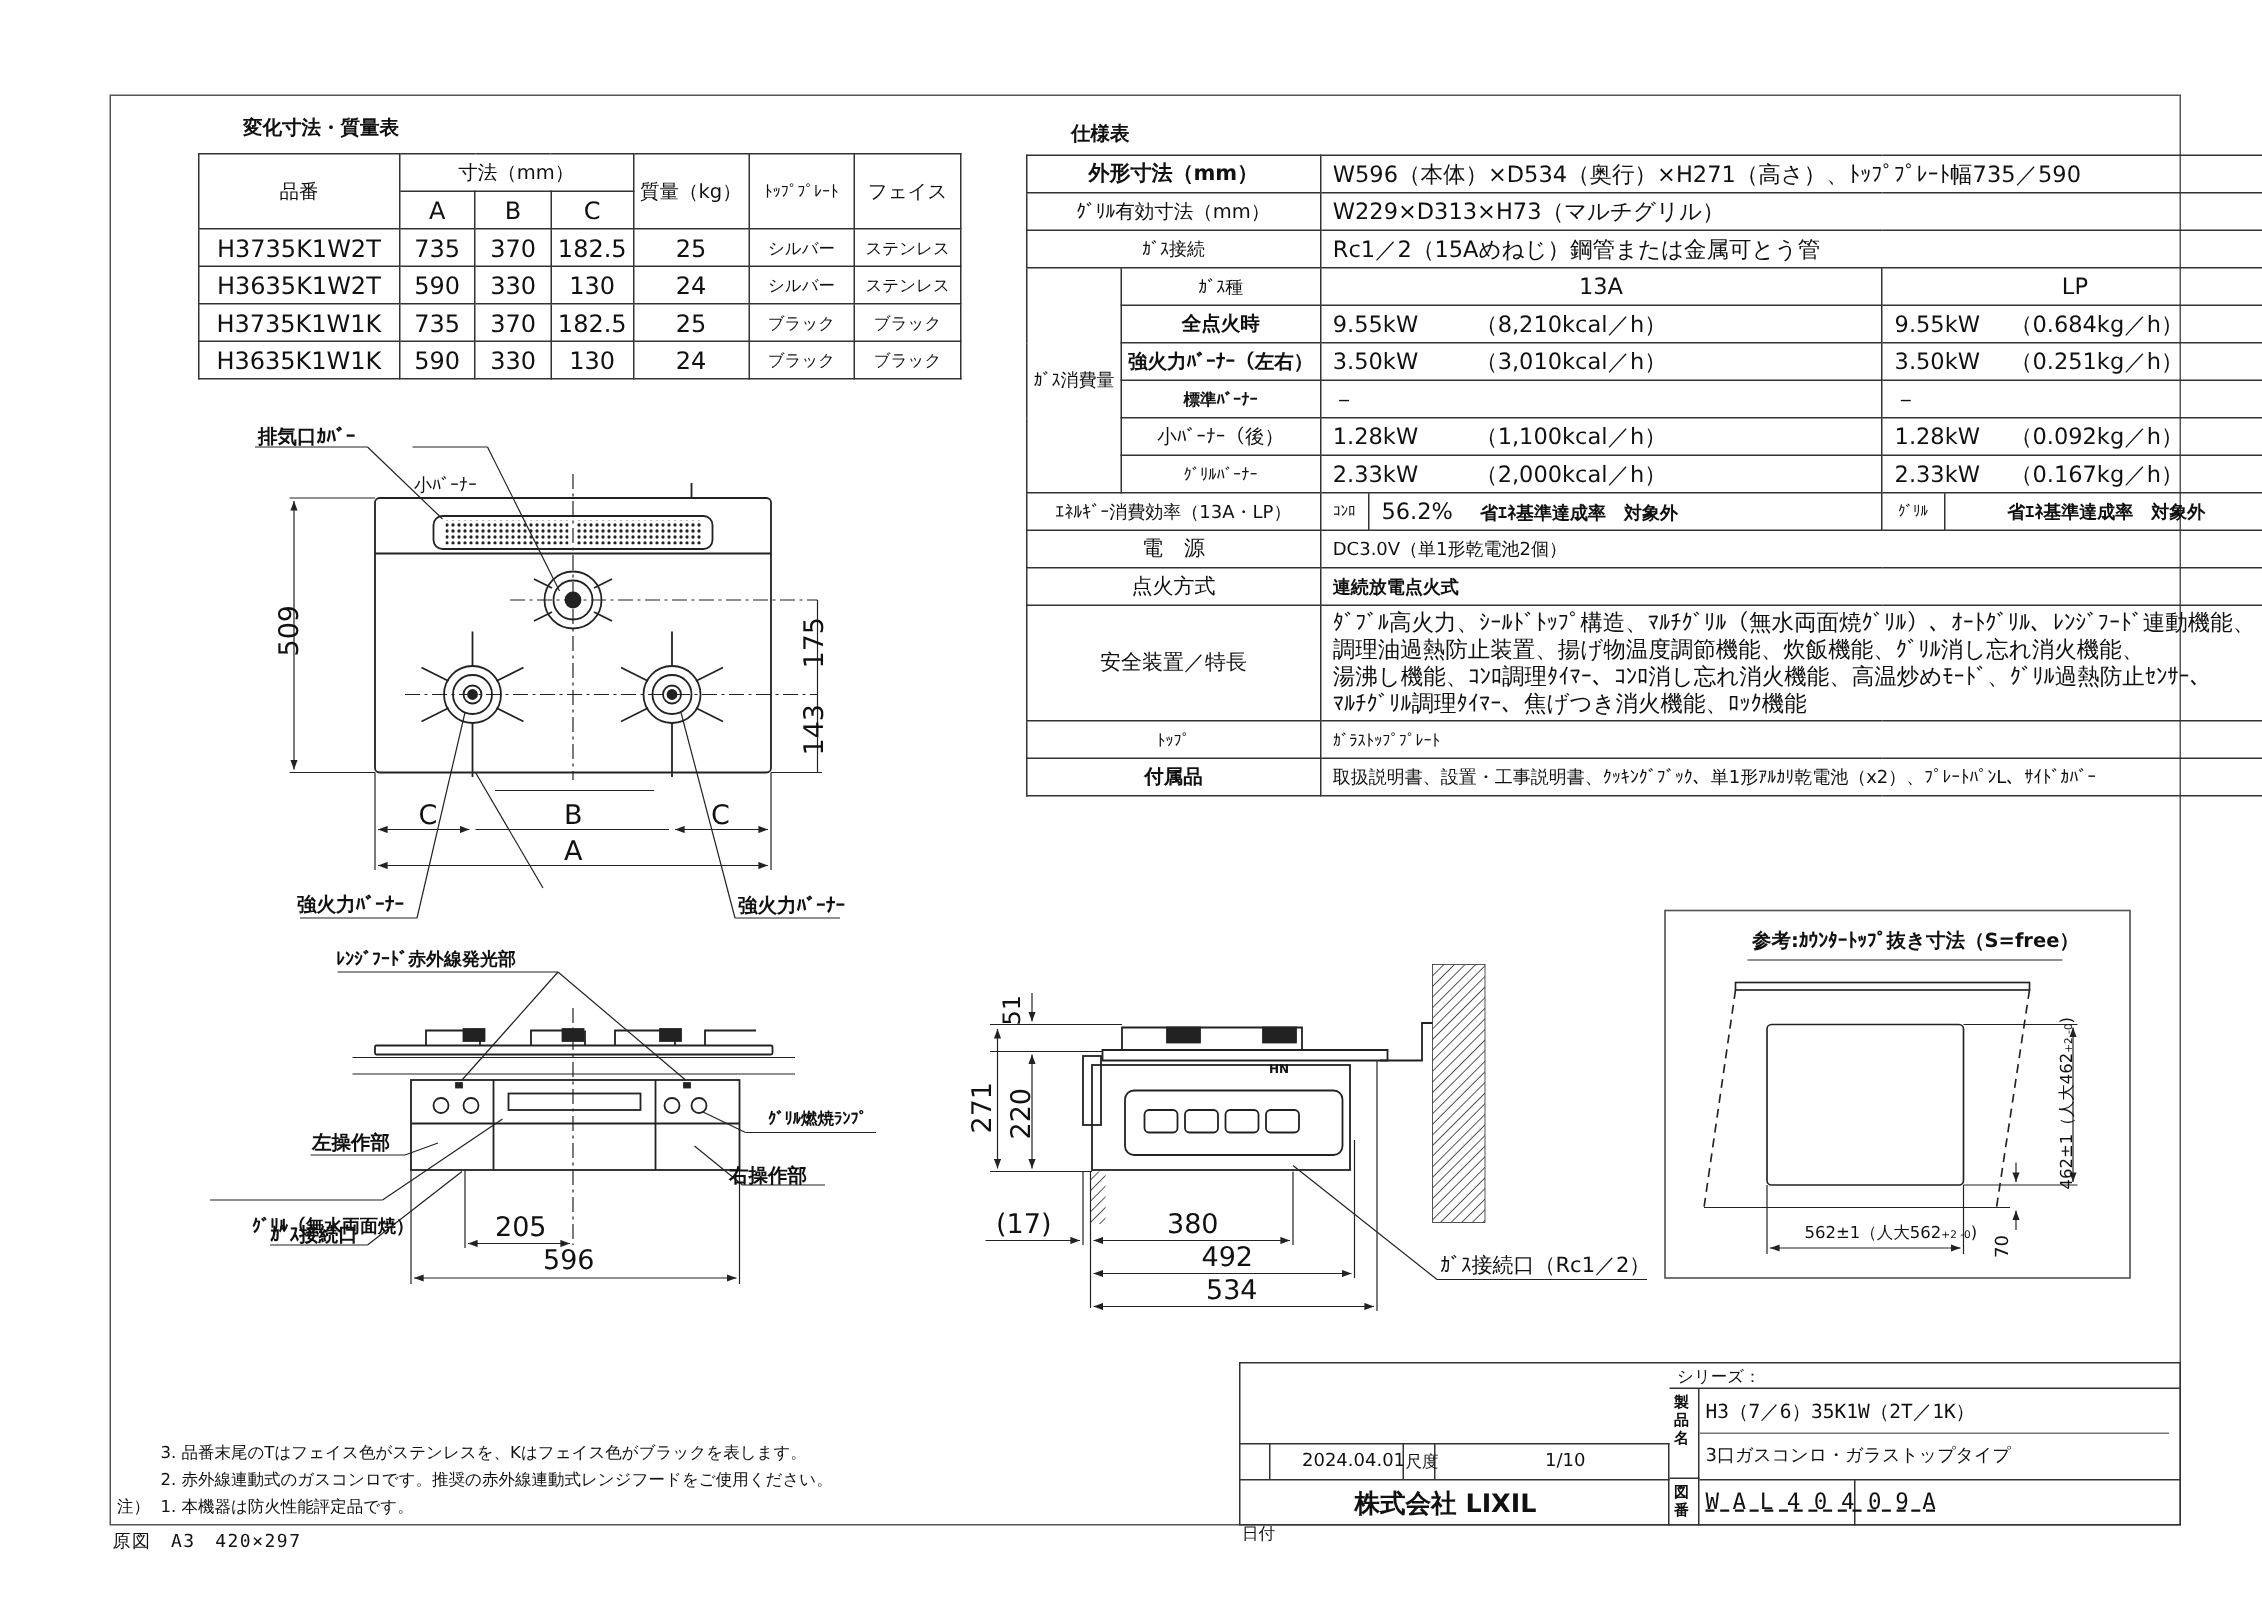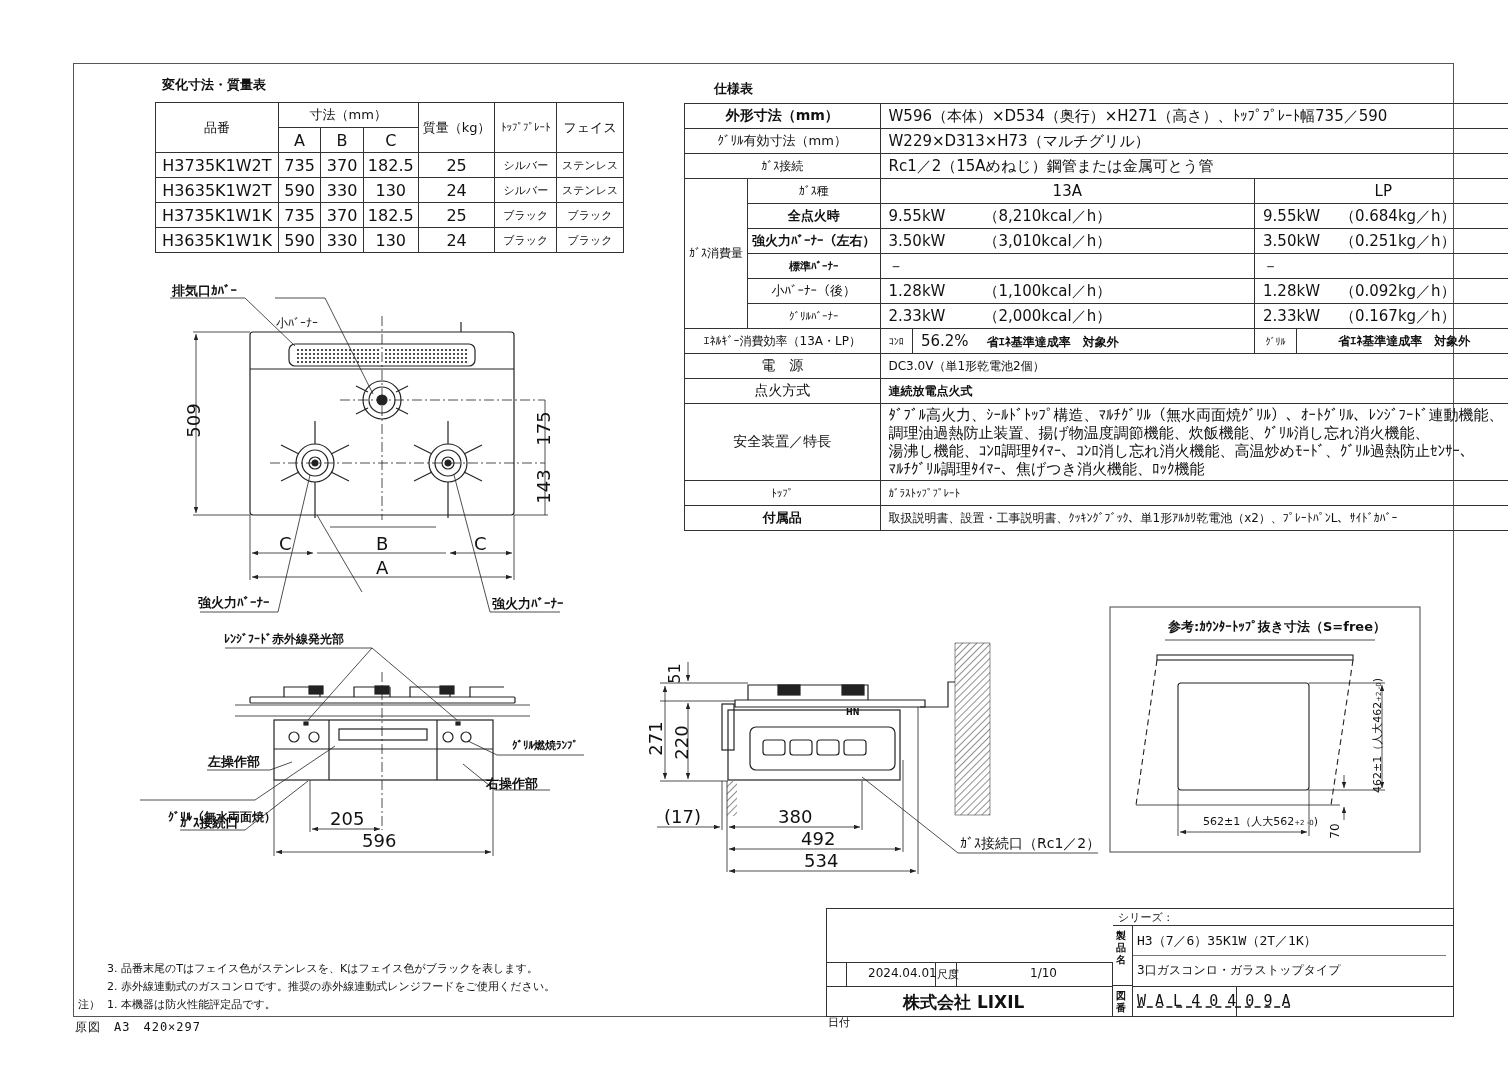--- a/index.html
+++ b/index.html
@@ -28,21 +28,21 @@
   .note { font-size:11px; }
   .tb { position:absolute; border:1.3px solid #333; box-sizing:border-box; }
   .mono { font-family:"DejaVu Sans Mono", monospace; }
 </style>
 </head>
 <body>
 
 <div class="frame"></div>
 
 <div class="abs title-sm" style="left:162px;top:76px;">変化寸法・質量表</div>
-<table class="vt" style="left:155px;top:102px;width:469px;">
+<table class="vt" style="left:132px;top:102px;width:509px;">
   <tbody>
       <tr>
     <td rowspan="2" class="hdr" style="width:125px;">品番</td>
     <td colspan="3" class="hdr">寸法（mm）</td>
     <td rowspan="2" class="hdr" style="width:65px;">質量（kg）</td>
     <td rowspan="2" class="s" style="width:62px;">ﾄｯﾌﾟﾌﾟﾚｰﾄ</td>
     <td rowspan="2" class="hdr" style="width:62px;">フェイス</td>
   </tr>
   <tr>
     <td style="width:42px;">A</td>

